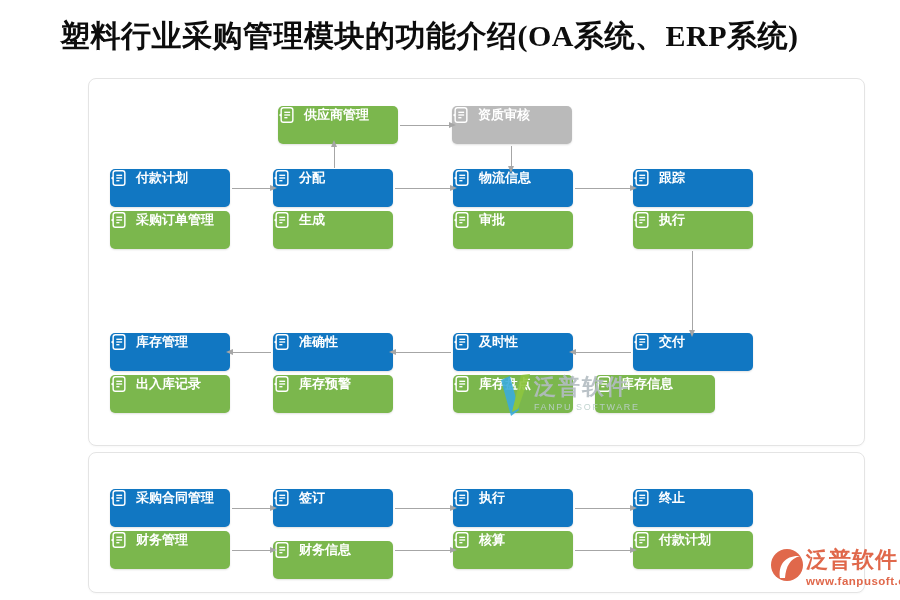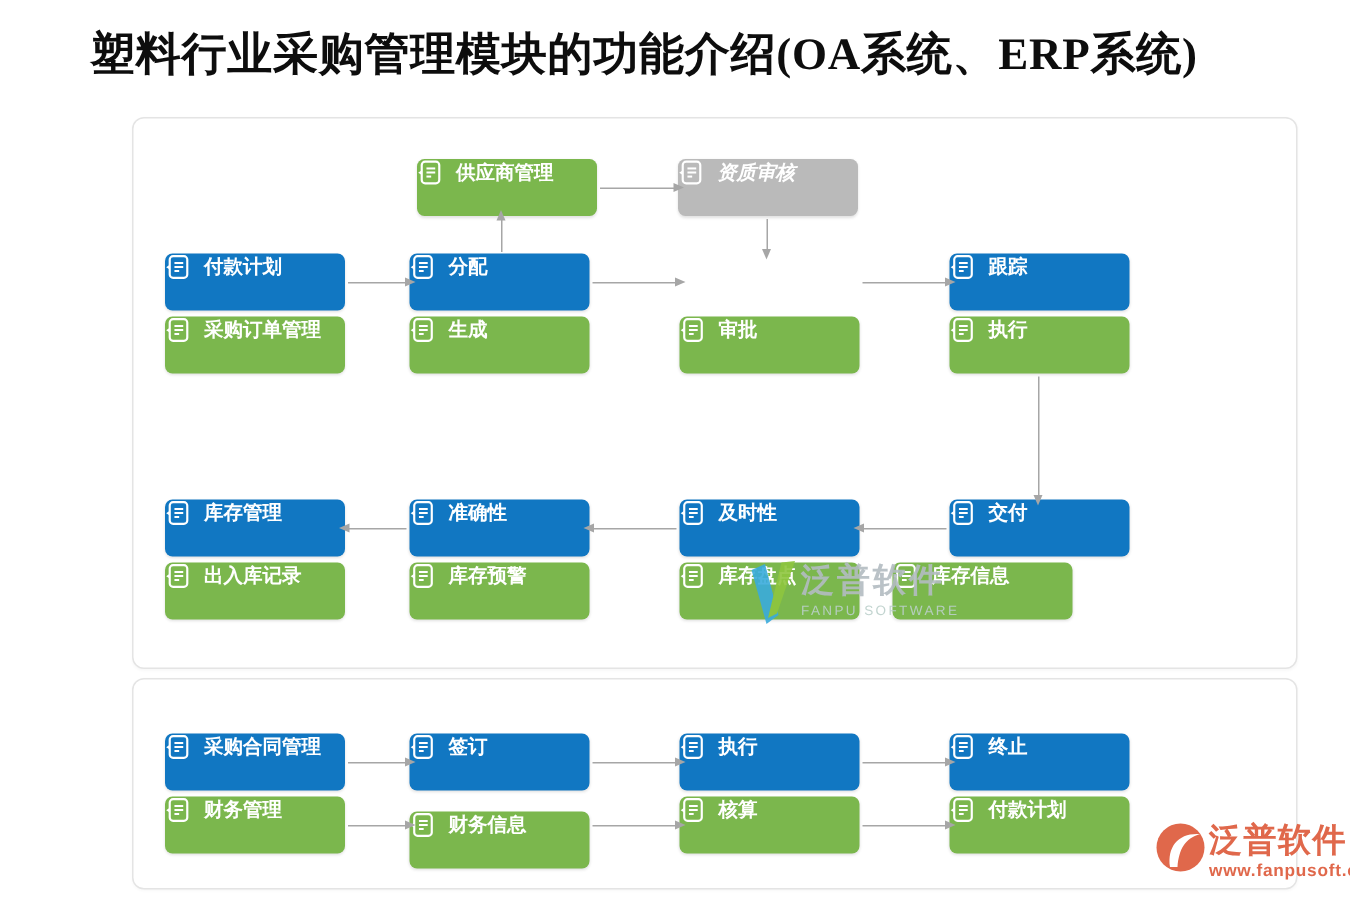--- a/index.html
+++ b/index.html
@@ -15,21 +15,21 @@
   .panel.top{top:78px;height:366px;}
   .panel.bottom{top:452px;height:139px;}
 
   .box{position:absolute;width:120px;height:38px;border-radius:5px;
        display:flex;align-items:flex-start;box-sizing:border-box;
        color:#fff;box-shadow:0 1px 2px rgba(0,0,0,0.12);}
   .box .lbl{font-size:13px;font-weight:bold;margin-left:8px;white-space:nowrap;}
   .box .icon{width:18px;height:18px;flex:0 0 18px;}
   .blue{background:#1177c2;}
   .green{background:#7bb74d;}
-  .gray{background:#bababa;font-style:italic;}
+  .gray{background:#bababa;}
 
   .arr{position:absolute;background:#a6a6a6;}
   .arr-h{height:1px;}
   .arr-v{width:1px;}
   .arr-h.to-right::after{content:"";position:absolute;right:-6px;top:-3px;width:0;height:0;
         border-left:7px solid #a6a6a6;border-top:3.5px solid transparent;border-bottom:3.5px solid transparent;}
   .arr-h.to-left::after{content:"";position:absolute;left:-6px;top:-3px;width:0;height:0;
         border-right:7px solid #a6a6a6;border-top:3.5px solid transparent;border-bottom:3.5px solid transparent;}
   .arr-v.to-down::after{content:"";position:absolute;bottom:-6px;left:-3px;width:0;height:0;
         border-top:7px solid #a6a6a6;border-left:3.5px solid transparent;border-right:3.5px solid transparent;}
@@ -85,20 +85,26 @@
         <use href="#doc"></use>
       </svg>
     <span class="lbl">付款计划</span>
   </div>
   <div class="box blue" style="left:273px;top:169px">
     <svg class="icon">
         <use href="#doc"></use>
       </svg>
     <span class="lbl">分配</span>
   </div>
+  <div class="box blue" style="left:453px;top:169px">
+    <svg class="icon">
+        <use href="#doc"></use>
+      </svg>
+    <span class="lbl">物流信息</span>
+  </div>
   <div class="box blue" style="left:633px;top:169px">
     <svg class="icon">
         <use href="#doc"></use>
       </svg>
     <span class="lbl">跟踪</span>
   </div>
 
   <div class="box green" style="left:110px;top:211px">
     <svg class="icon">
         <use href="#doc"></use>

